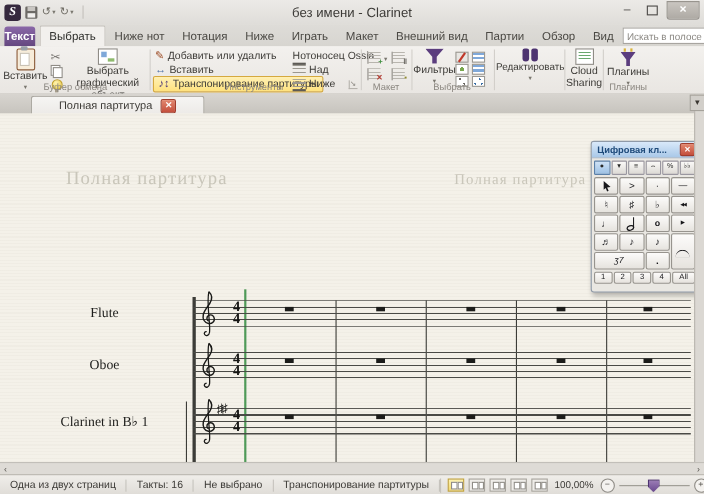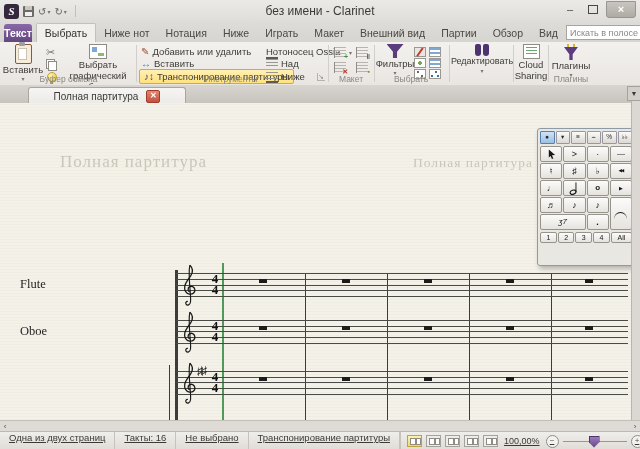--- a/index.html
+++ b/index.html
@@ -105,21 +105,21 @@
     display:flex;align-items:center;justify-content:center;}
   
   #score{position:absolute;left:0;top:103px;width:640px;height:317px;overflow:hidden;
     background:
       repeating-linear-gradient(0deg, rgba(120,110,90,0.035) 0 1px, transparent 1px 3px),
       #f4f1e9;}
   .watermark{position:absolute;font-family:"Liberation Serif",serif;color:#c9c6ba;letter-spacing:1px;}
   .staffRow{position:absolute;left:0;width:632px;height:24px;}
   .staff-lines{position:absolute;left:176px;width:452px;height:24px;
     background:repeating-linear-gradient(#4a4a46 0 1px,transparent 1px 5.75px);}
-  .staff-label{position:absolute;left:20px;width:150px;top:4px;text-align:left;
+  .staff-label{position:absolute;left:20px;width:150px;top:4px;text-align:center;
     font-family:"Liberation Serif",serif;font-size:12.5px;color:#1d1d1b;}
   .clef{position:absolute;left:180px;top:-9px;}
   .keysig{position:absolute;left:197px;top:-7px;font-size:12px;color:#1a1a18;letter-spacing:-2px;}
   .tsig{position:absolute;left:209px;width:12px;text-align:center;
     font-family:"Liberation Serif",serif;font-weight:bold;font-size:13px;color:#141412;line-height:1;}
   .rest{position:absolute;width:8px;height:3.5px;background:#1c1c1a;}
   .vline{position:absolute;background:#3c3c38;width:1px;}
   .cursorline{position:absolute;width:1.5px;background:#4f9a58;}
   
   #keypad{position:absolute;left:537px;top:25px;width:96px;height:136px;background:#e9e7e2;
@@ -145,21 +145,21 @@
   .kp-voices .kp-key.all{flex:1.3;}
   
   #vscroll{position:absolute;right:0;top:86px;width:8px;height:334px;background:#dbd8d3;border-left:1px solid #b8b5ae;}
   #vscroll .navflag{position:absolute;top:0;left:-5px;width:12px;height:13px;background:#d2cfca;border:1px solid #a5a29b;
     color:#3a3631;font-size:7px;display:flex;align-items:center;justify-content:center;}
   #hscroll{position:absolute;left:0;top:420px;width:640px;height:11px;background:#dedbd6;border-top:1px solid #c2bfb9;
     display:flex;align-items:center;justify-content:space-between;font-size:8px;color:#55524d;}
   #hscroll .harrow{width:10px;text-align:center;}
   #statusbar{position:absolute;left:0;top:431px;width:640px;height:18px;
     background:linear-gradient(#f0eeea,#dfdcd7);border-top:1px solid #bcb9b2;
-    display:flex;font-size:9.5px;color:#3c3a36;text-decoration:underline;}
+    display:flex;align-items:center;font-size:9.5px;color:#3c3a36;}
   .seg{padding:0 9px;border-right:1px solid #c6c3bd;white-space:nowrap;}
   .sb-right{margin-left:auto;display:flex;align-items:center;gap:4px;padding-right:6px;border-left:1px solid #c6c3bd;padding-left:6px;}
   .viewic{width:13px;height:10px;border:1px solid #a5a29b;background:#efede9;position:relative;}
   .viewic:before{content:"";position:absolute;left:2px;top:2px;width:4px;height:5px;background:#fff;border:1px solid #8f8c86;}
   .viewic:after{content:"";position:absolute;left:8px;top:2px;width:3px;height:5px;background:#fff;border:1px solid #8f8c86;}
   .viewic.sel{background:linear-gradient(#fdf2b0,#f3d96e);border-color:#c2a23a;}
   .zoomlbl{font-size:9px;color:#3c3a36;margin:0 2px;}
   .zbtn{width:11px;height:11px;border-radius:50%;border:1px solid #8f8c86;background:#f4f2ef;color:#55524d;
     font-size:8px;display:flex;align-items:center;justify-content:center;line-height:1;}
   .ztrack{position:relative;width:64px;height:1px;background:#9a978f;}
@@ -373,35 +373,40 @@
     <div class="tsig" style="top:10px;">4</div>
     <div class="rest" style="left:259px;top:6px;"></div>
     <div class="rest" style="left:342px;top:6px;"></div>
     <div class="rest" style="left:424px;top:6px;"></div>
     <div class="rest" style="left:506px;top:6px;"></div>
     <div class="rest" style="left:585px;top:6px;"></div>
   </div>
 
   <div class="staffRow" style="top:268px;">
     <div class="staff-lines"></div>
+    <div class="staff-label">Clarinet in B♭ 1</div>
     <svg class="clef" width="17" height="43" viewBox="0 0 22 56">
       <path d="M12.8 1.5 C16.5 5 17 10.5 13.8 15.5 C10.5 20.5 7.2 24 6.2 28.5 C5 34 7.8 38.5 12.3 39.2 C16.8 39.9 19.8 36.6 19.2 33 C18.6 29.4 14.8 28 12.2 29.8 C9.8 31.4 9.9 35 12.6 36.4" fill="none" stroke="#1a1a18" stroke-width="1.7"></path>
       <path d="M12.8 1.5 C11.4 8 11.8 18 12.6 28 C13.4 38.5 14.2 45 13.6 49.5 C13.1 53.4 9.4 54.6 7.8 52.2 C6.6 50.4 8.2 48.2 10.2 48.9" fill="none" stroke="#1a1a18" stroke-width="1.5"></path>
     </svg>
     <div class="keysig">♯♯</div>
     <div class="tsig" style="top:-1px;">4</div>
     <div class="tsig" style="top:10px;">4</div>
     <div class="rest" style="left:259px;top:6px;"></div>
     <div class="rest" style="left:342px;top:6px;"></div>
     <div class="rest" style="left:424px;top:6px;"></div>
     <div class="rest" style="left:506px;top:6px;"></div>
     <div class="rest" style="left:585px;top:6px;"></div>
   </div>
 
   <div id="keypad">
+    <div class="kp-title">
+      <span>Цифровая кл...</span>
+      <span class="kp-close">✕</span>
+    </div>
     <div class="kp-tabs">
       <div class="kp-tab sel">●</div>
       <div class="kp-tab">▾</div>
       <div class="kp-tab">≡</div>
       <div class="kp-tab">⌢</div>
       <div class="kp-tab">%</div>
       <div class="kp-tab">♭♭</div>
     </div>
     <div class="kp-grid">
       <button class="kp-key">

